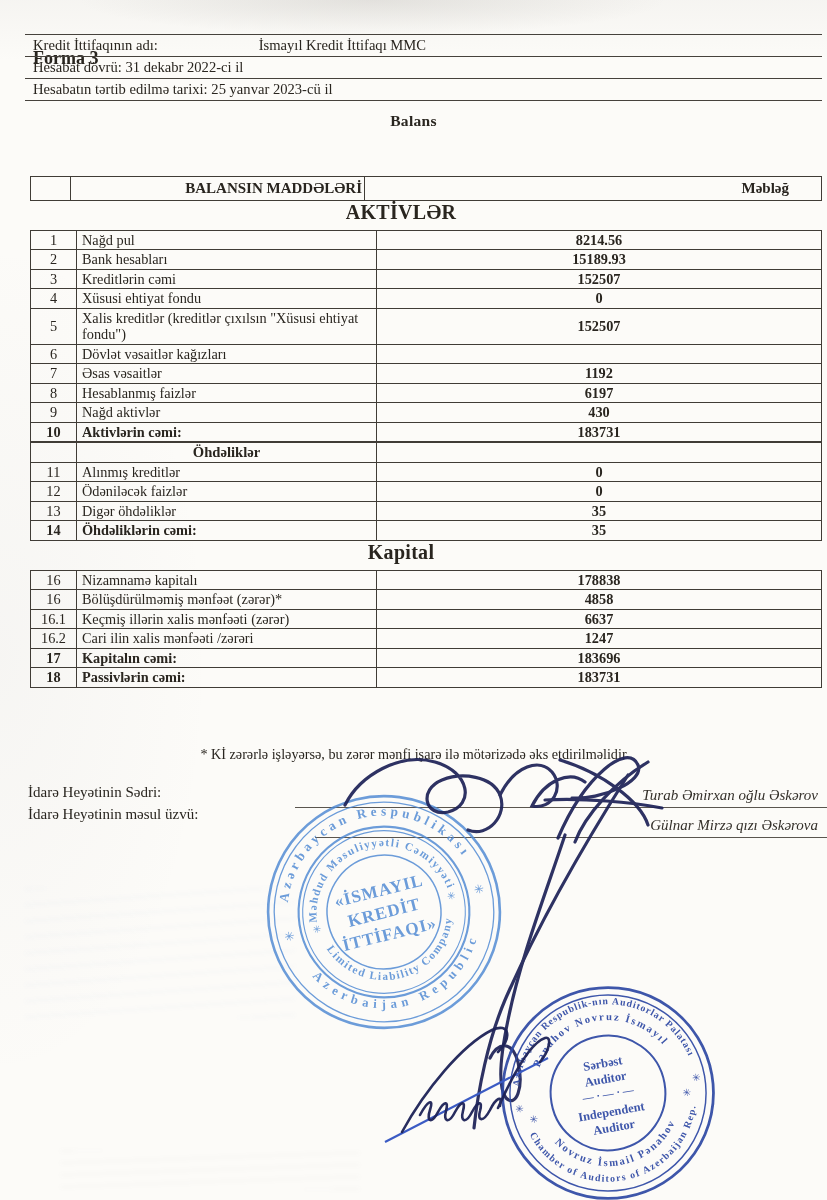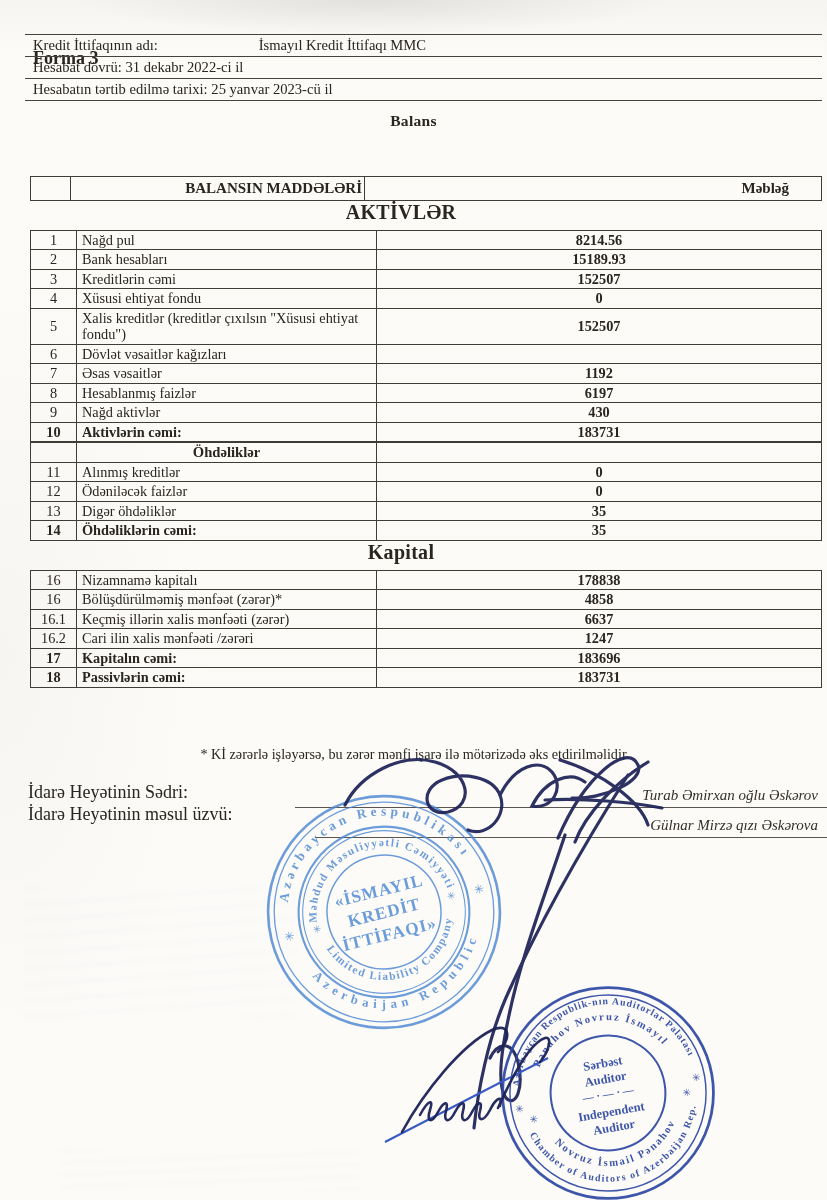--- a/index.html
+++ b/index.html
@@ -25,21 +25,21 @@
   table.sheet td{border:1.6px solid #403c36; padding:1px 5px; font-size:14.3px; line-height:16.5px; vertical-align:middle; overflow:hidden;}
   td.c-num{width:35px; text-align:center; font-size:13.4px; padding:1px 1px;}
   td.c-items{width:289px;}
   td.c-amt{text-align:center; font-weight:bold; padding-right:56px;}
   tr.head td{font-weight:bold; text-align:right; font-size:15px; padding:3px 2px;}
   tr.head td.c-amt{padding-right:32px;}
   tr.total td.c-items, tr.total td.c-num{font-weight:bold;margin-left:8px;}
   tr.sub td{font-weight:bold; text-align:center; font-size:14.6px;}
   .band{height:27px; line-height:20px; margin:1px 0; text-align:center; font-weight:bold; font-size:20px; padding-right:50px; letter-spacing:.3px;}
   .footnote{position:absolute; top:746px; left:0; width:100%; text-align:center; font-size:14.2px; padding-right:30px;}
-  .sign-lbl{position:absolute; left:28px; font-size:18px; line-height:18px;}
+  .sign-lbl{position:absolute; left:28px; font-size:15px; line-height:18px;}
   .nameline{position:absolute; border-bottom:1.6px solid #5a554e; text-align:right; font-style:italic; font-size:15px; padding-right:12px; color:#34302a;}
   .stamp{position:absolute;}
   .stamp svg text{font-family:"Liberation Serif","DejaVu Serif",serif;}
   .sig{position:absolute; pointer-events:none;}
   .bleed{position:absolute; filter:blur(2px); opacity:.5; pointer-events:none;}
   .bleed.b1{left:25px; top:888px; width:270px; height:130px;
     background:repeating-linear-gradient(176deg, rgba(95,135,205,.09) 0 2px, transparent 2px 16px);}
   .bleed.b2{left:60px; top:1150px; width:300px; height:40px;
     background:repeating-linear-gradient(178deg, rgba(120,120,130,.08) 0 2px, transparent 2px 12px);}
 </style>

